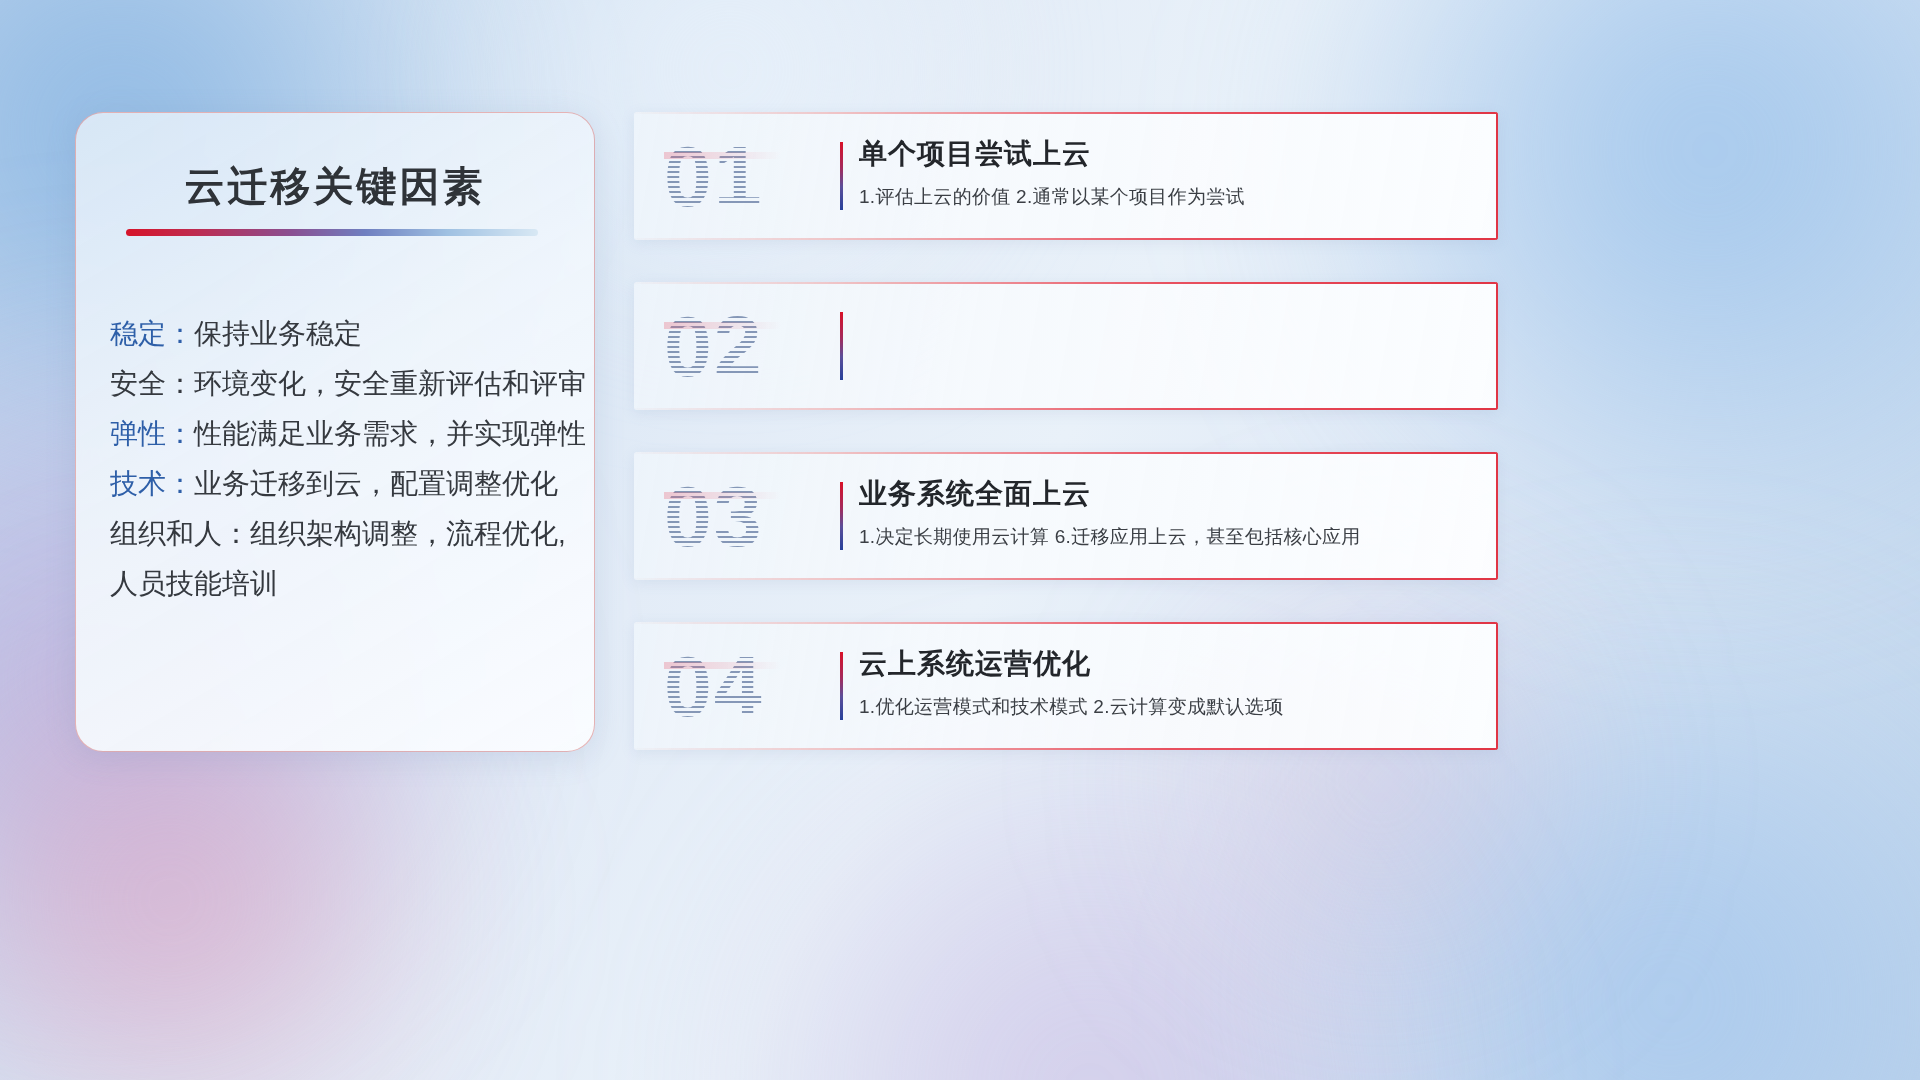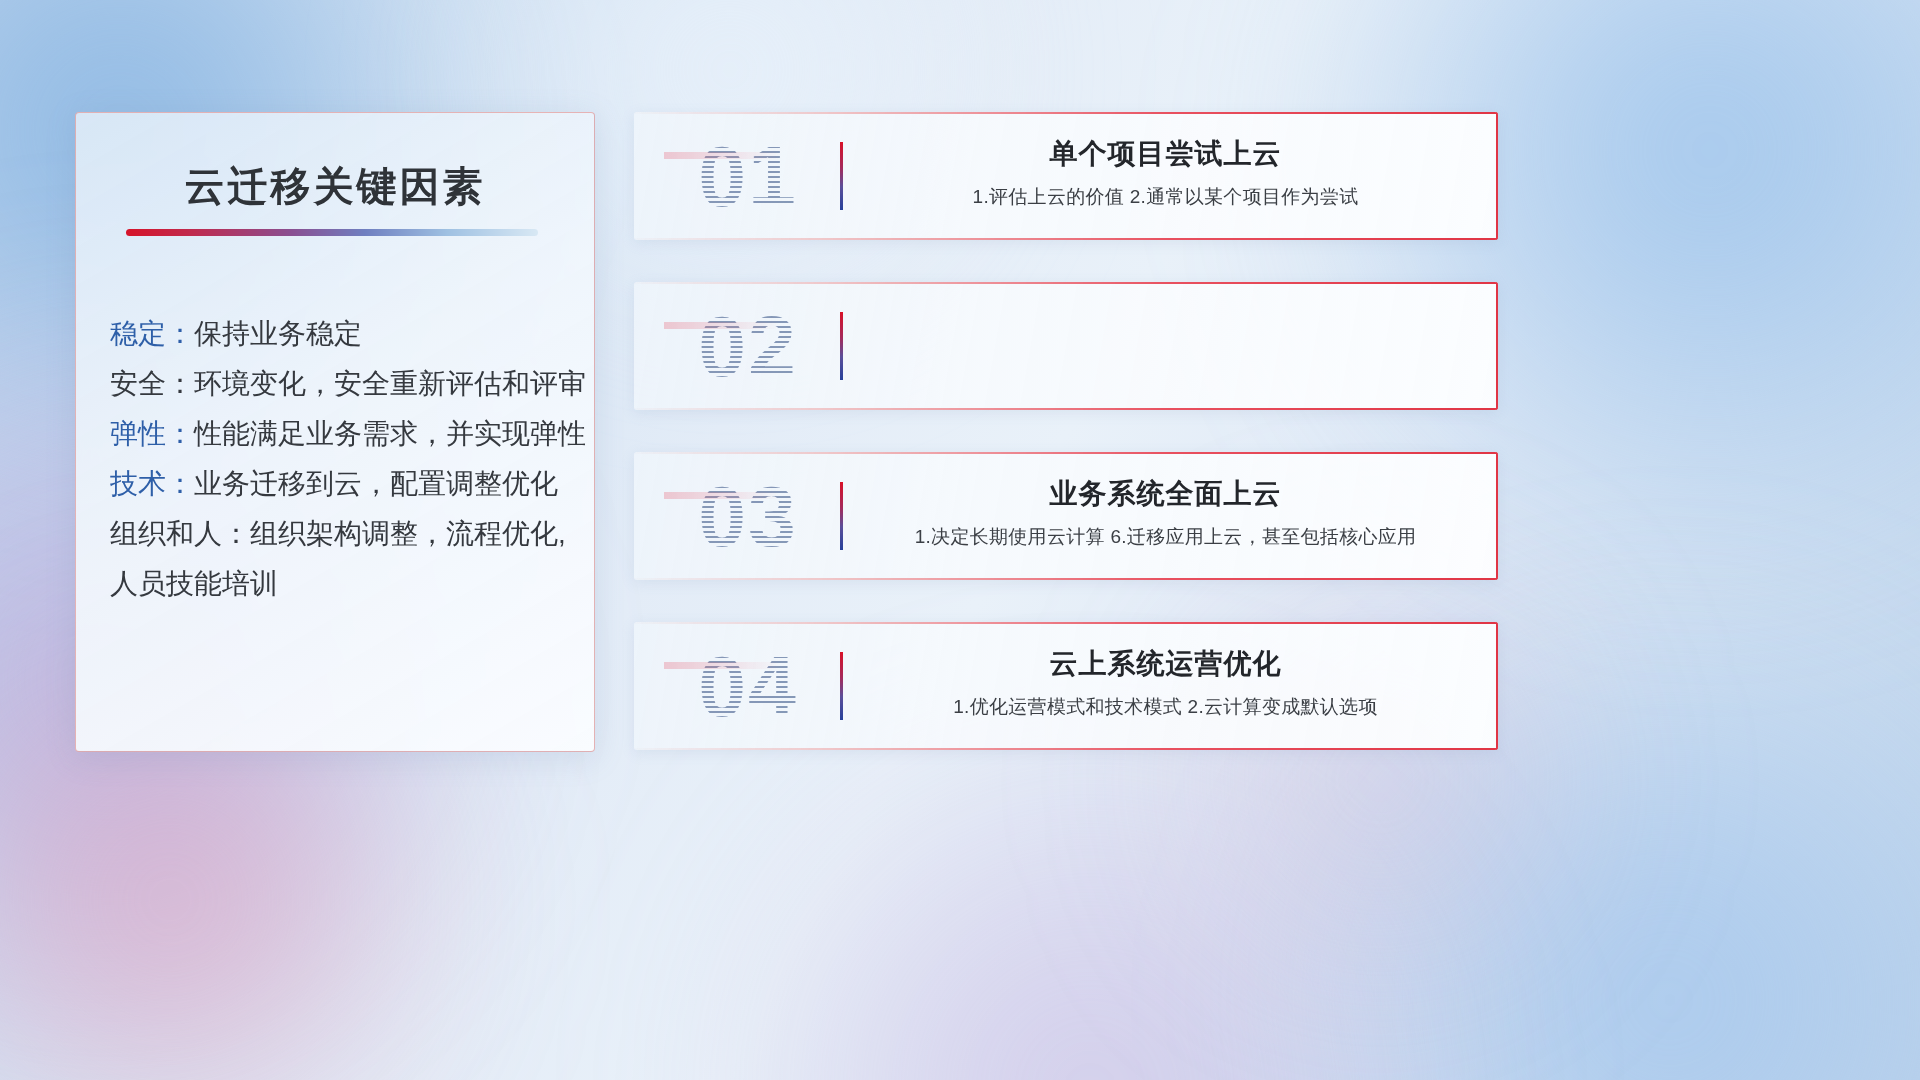--- a/index.html
+++ b/index.html
@@ -32,21 +32,21 @@
   #bg .b6{ left:640px; bottom:-360px; width:900px; height:700px;
            background:radial-gradient(circle at 50% 50%,rgba(196,174,222,.55),rgba(196,174,222,0) 70%); }
   #bg .b7{ left:420px; top:-160px; width:620px; height:460px;
            background:radial-gradient(circle at 50% 50%,rgba(236,244,252,.9),rgba(236,244,252,0) 70%); }
   #bg .b8{ left:1120px; top:560px; width:520px; height:440px;
            background:radial-gradient(circle at 50% 50%,rgba(206,180,214,.45),rgba(206,180,214,0) 70%); }
 
   
   #left-panel{
     position:absolute; left:75px; top:112px; width:520px; height:640px;
-    border-radius:4px;
+    border-radius:28px;
     background:linear-gradient(150deg,rgba(224,236,248,.88) 0%,rgba(240,246,252,.92) 45%,rgba(250,252,255,.96) 100%);
     border:1.6px solid rgba(215,120,120,.55);
     box-shadow:0 6px 30px rgba(110,140,180,.18);
     backdrop-filter:blur(3px);
     overflow:hidden;
   }
   #panel-title{
     position:absolute; left:0; right:0; top:46px;
     text-align:center;
     font-size:40px; font-weight:bold; letter-spacing:3px;
@@ -70,21 +70,20 @@
   
   #cards{
     position:absolute; left:634px; top:112px; width:864px;
   }
   .card{
     position:relative; height:128px; margin-bottom:42px;
     border-radius:3px;
     background:linear-gradient(100deg,rgba(239,245,251,.82) 0%,rgba(247,250,253,.9) 40%,rgba(253,254,255,.96) 100%);
     box-shadow:0 3px 14px rgba(120,150,190,.14);
     overflow:hidden;
-    text-align:center;
   }
   .card::before,.card::after{
     content:""; position:absolute; left:0; right:0; height:2px;
   }
   .card::before{ top:0;
     background:linear-gradient(90deg,rgba(230,230,235,.15) 0%,rgba(236,160,160,.55) 22%,#e8505f 62%,#e03545 100%); }
   .card::after{ bottom:0;
     background:linear-gradient(90deg,rgba(230,230,235,.15) 0%,rgba(236,160,160,.55) 22%,#e8505f 62%,#e03545 100%); }
   .card-edge{
     position:absolute; top:0; right:0; width:2px; height:100%;

